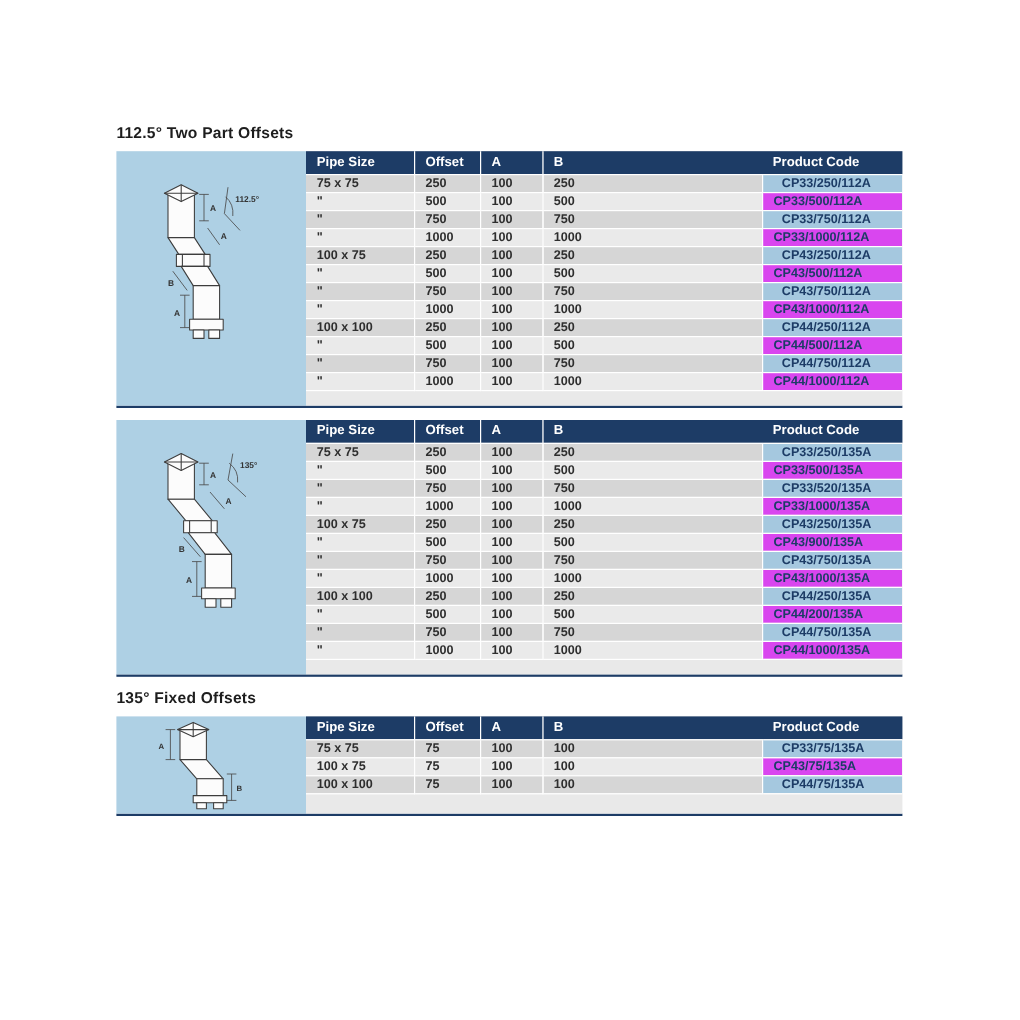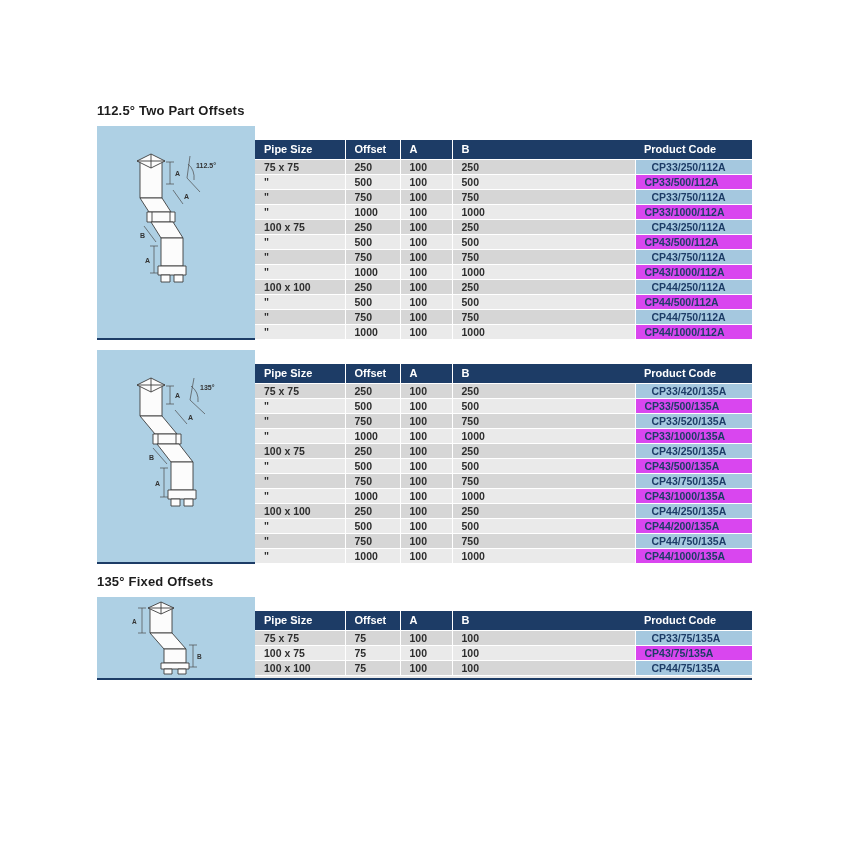--- a/index.html
+++ b/index.html
@@ -6,21 +6,21 @@
   html,body { width:850px; height:850px; background:#ffffff;
               font-family:"Liberation Sans", sans-serif; }
   .page { padding:103px 0 0 97px; }
   .section { width:655px; margin-bottom:10px; }
   .section-title { font-size:13px; font-weight:bold; color:#1d1d1d;
                    letter-spacing:.2px; margin-bottom:8px; }
   .block { display:flex; border-bottom:2px solid #1d3c66; }
   .block.tall { height:214px; }
   .block.short { height:83px; }
   .diagram-panel { width:158px; flex:0 0 158px; background:#aed0e4; overflow:hidden; }
-  .table-wrap { flex:1; background:#e9e9e9;margin-top:14px; }
+  .table-wrap { flex:1; background:#e9e9e9; }
   table { border-collapse:collapse; width:497px; table-layout:fixed; }
   col.c1{width:90px;} col.c2{width:55px;} col.c3{width:52px;}
   col.c4{width:183px;} col.c5{width:117px;}
   thead th { background:#1d3c66; color:#ffffff; font-size:11px; font-weight:bold;
              text-align:left; height:19px; padding:0 0 0 9px;
              border-bottom:1px solid #ffffff; white-space:nowrap; }
   thead th:nth-child(-n+3) { border-right:1px solid #ffffff; }
   tbody td { font-size:10.5px; font-weight:bold; color:#2e2e2e; height:15px;
              padding:0 0 0 9px; border-bottom:1px solid #ffffff;
              white-space:nowrap; overflow:hidden; }
@@ -246,21 +246,21 @@
                 <th>B</th>
                 <th>Product Code</th>
               </tr>
             </thead>
           <tbody>
               <tr class="odd">
                 <td>75 x 75</td>
                 <td>250</td>
                 <td>100</td>
                 <td>250</td>
-                <td class="code">CP33/420/135A</td>
+                <td class="code">CP33/250/135A</td>
               </tr>
               <tr class="even">
                 <td>"</td>
                 <td>500</td>
                 <td>100</td>
                 <td>500</td>
                 <td class="code">CP33/500/135A</td>
               </tr>
               <tr class="odd">
                 <td>"</td>
@@ -281,21 +281,21 @@
                 <td>250</td>
                 <td>100</td>
                 <td>250</td>
                 <td class="code">CP43/250/135A</td>
               </tr>
               <tr class="even">
                 <td>"</td>
                 <td>500</td>
                 <td>100</td>
                 <td>500</td>
-                <td class="code">CP43/500/135A</td>
+                <td class="code">CP43/900/135A</td>
               </tr>
               <tr class="odd">
                 <td>"</td>
                 <td>750</td>
                 <td>100</td>
                 <td>750</td>
                 <td class="code">CP43/750/135A</td>
               </tr>
               <tr class="even">
                 <td>"</td>

